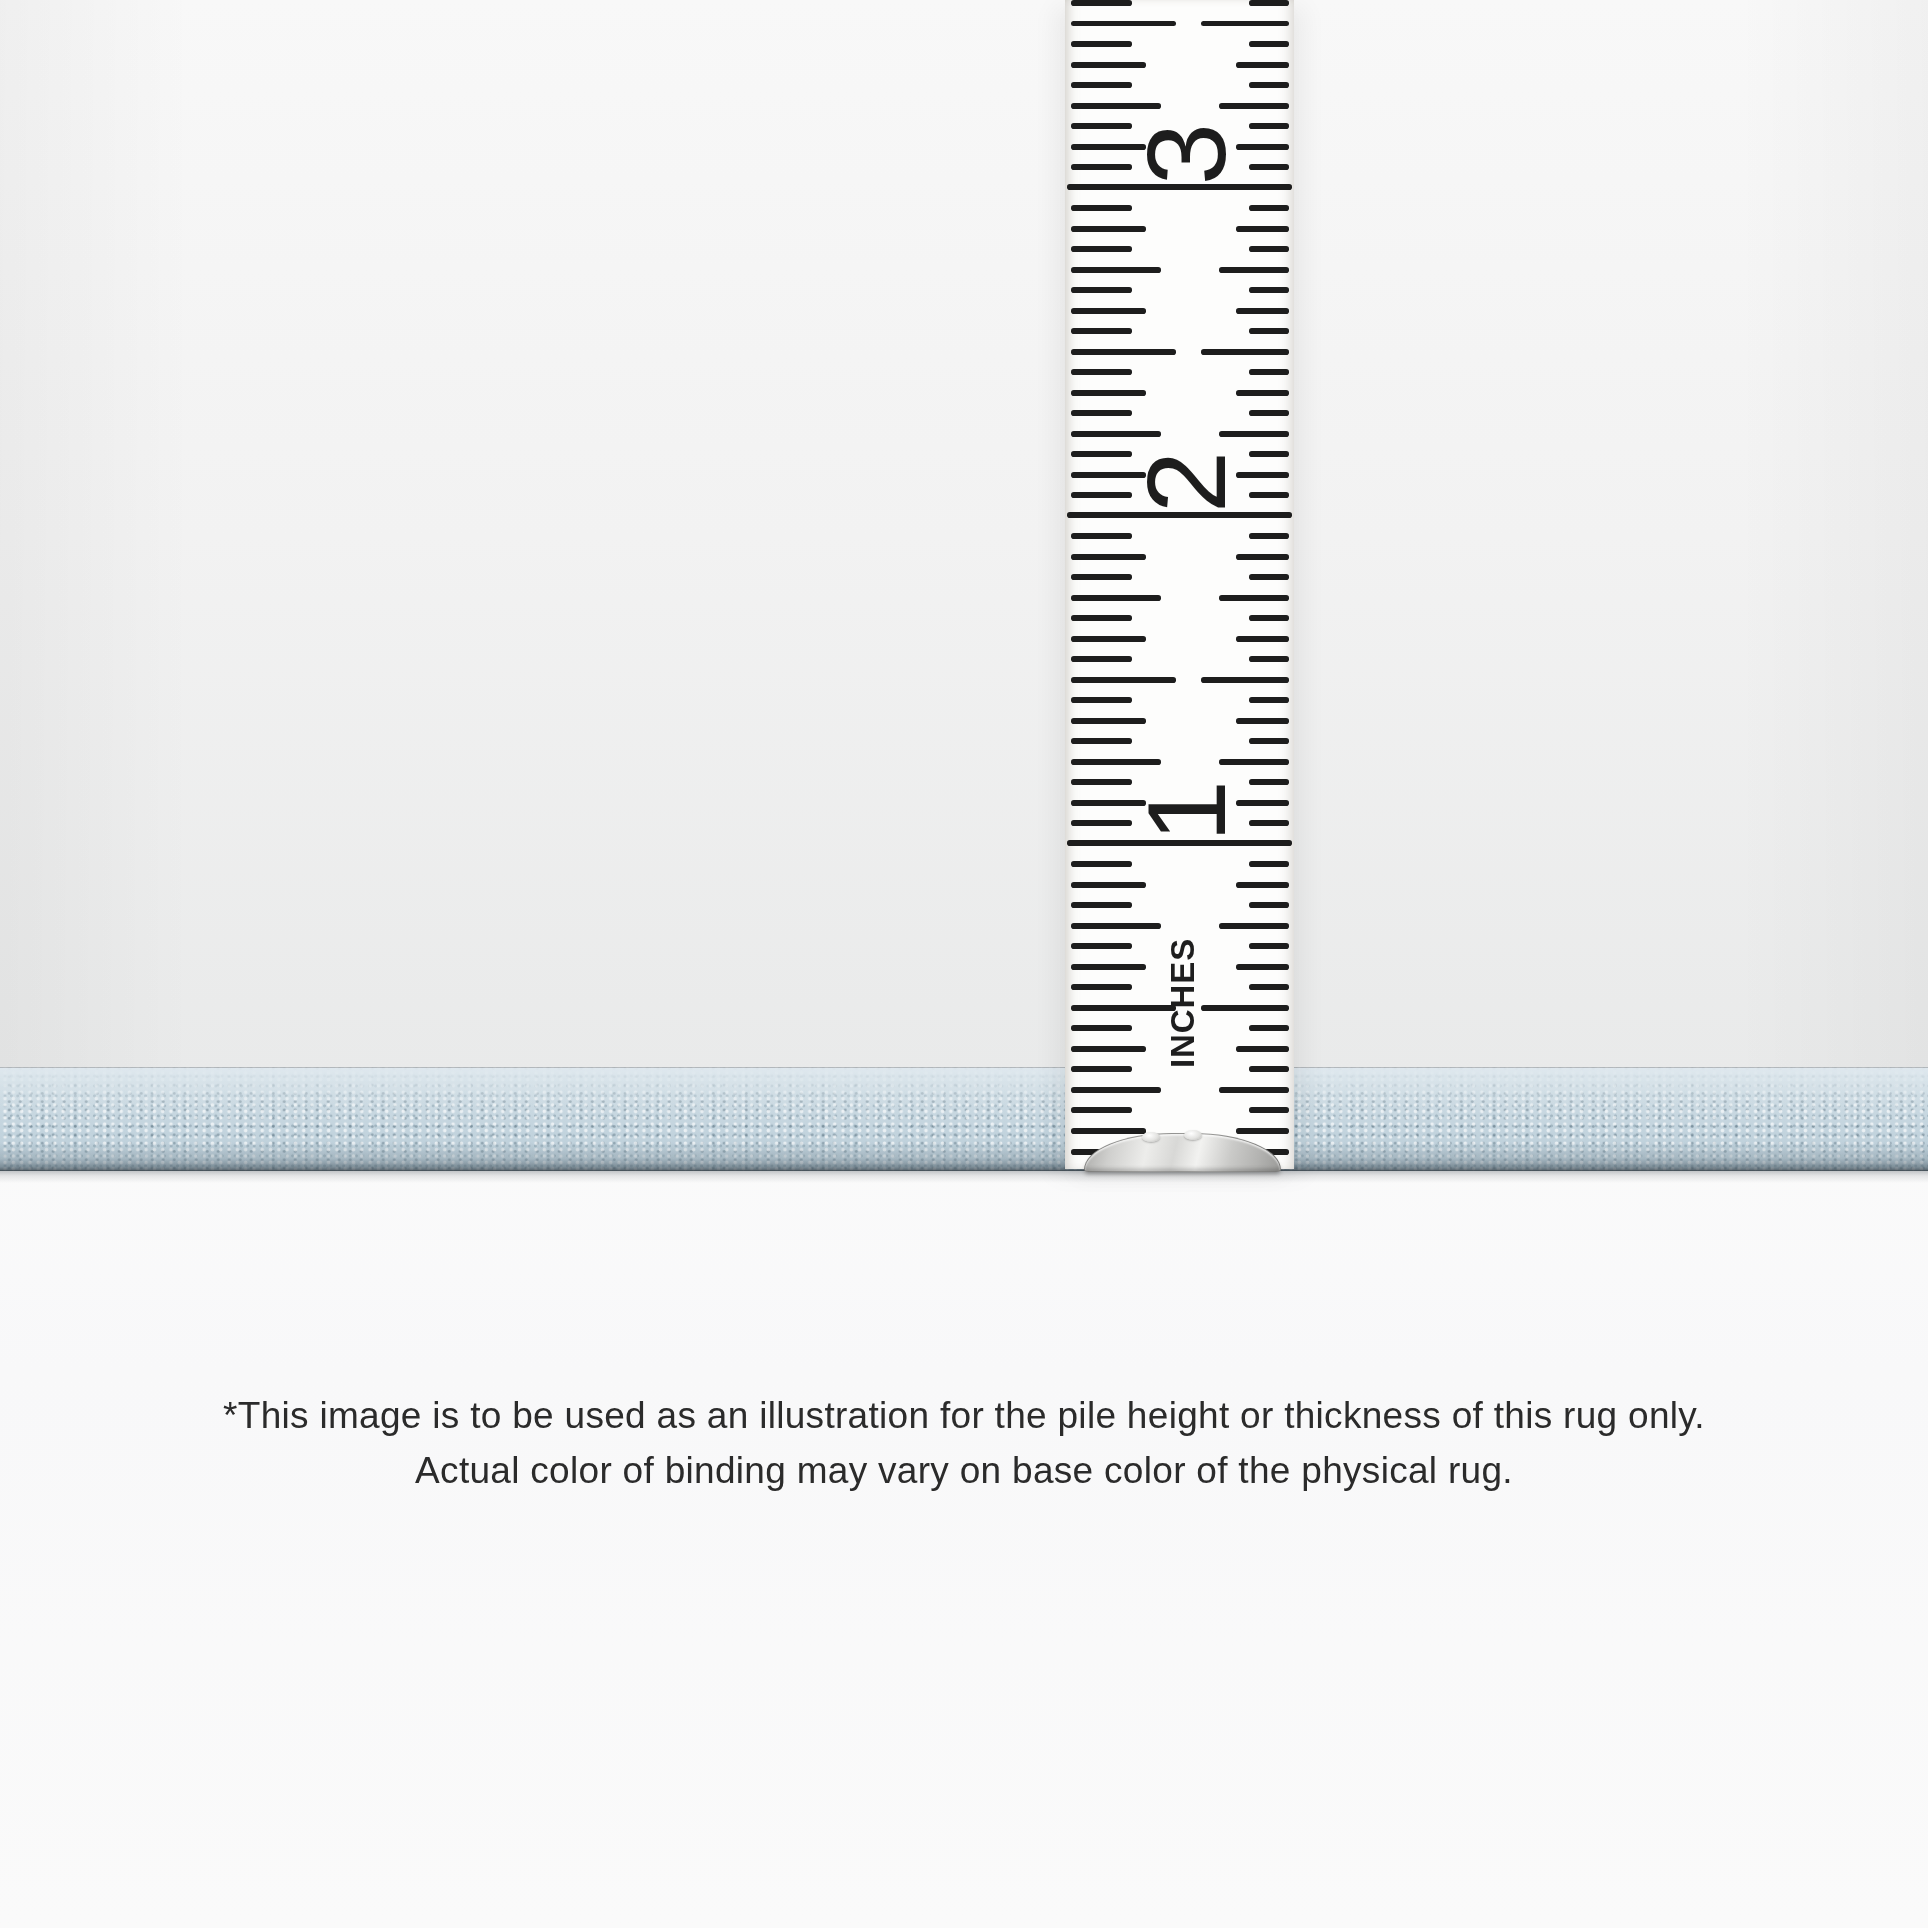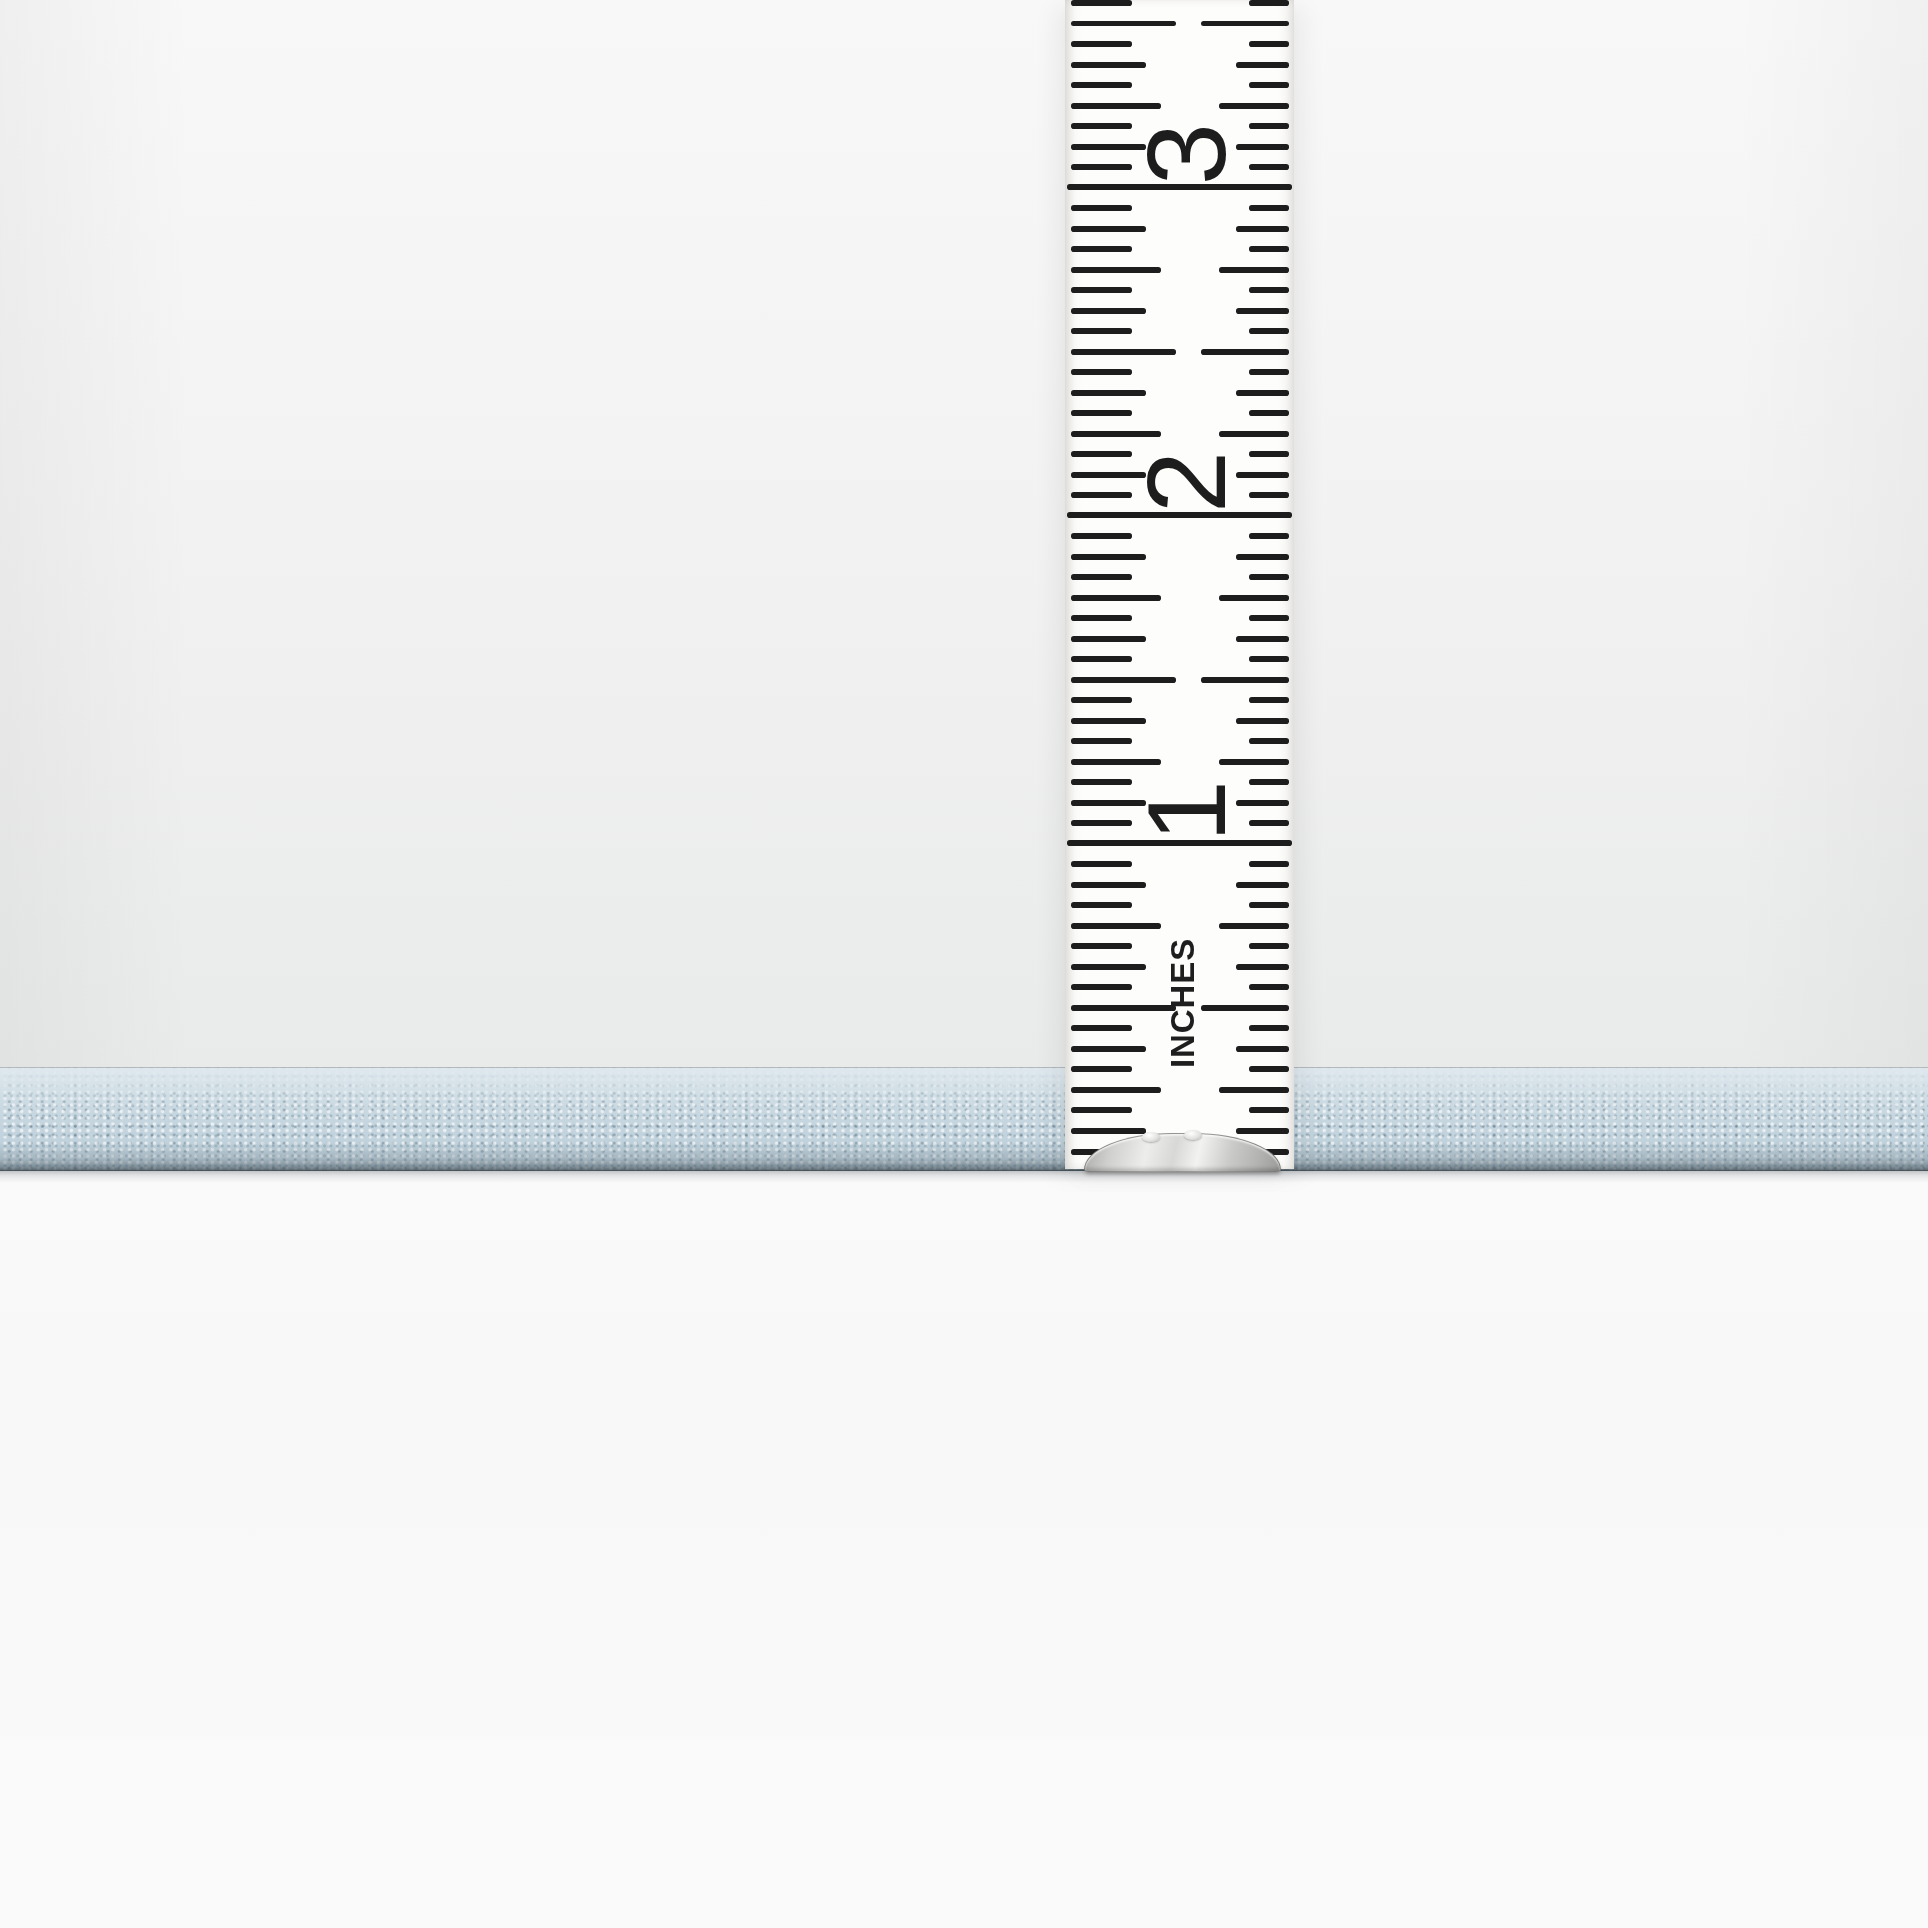--- a/index.html
+++ b/index.html
@@ -222,14 +222,18 @@
       <div class="tick left" style="top: 20.6px; width: 105px;"></div>
       <div class="tick right" style="top: 20.6px; width: 88px;"></div>
       <div class="tick left" style="top: 0.1px; width: 61px;"></div>
       <div class="tick right" style="top: 0.1px; width: 40px;"></div>
       <div class="metal-tab">
       <div class="rivet rivet-1"></div>
       <div class="rivet rivet-2"></div>
     </div>
   </div>
 
+  <div class="caption">
+    <div>*This image is to be used as an illustration for the pile height or thickness of this rug only.</div>
+    <div>Actual color of binding may vary on base color of the physical rug.</div>
+  </div>
 </div>
 
 
 </body></html>

